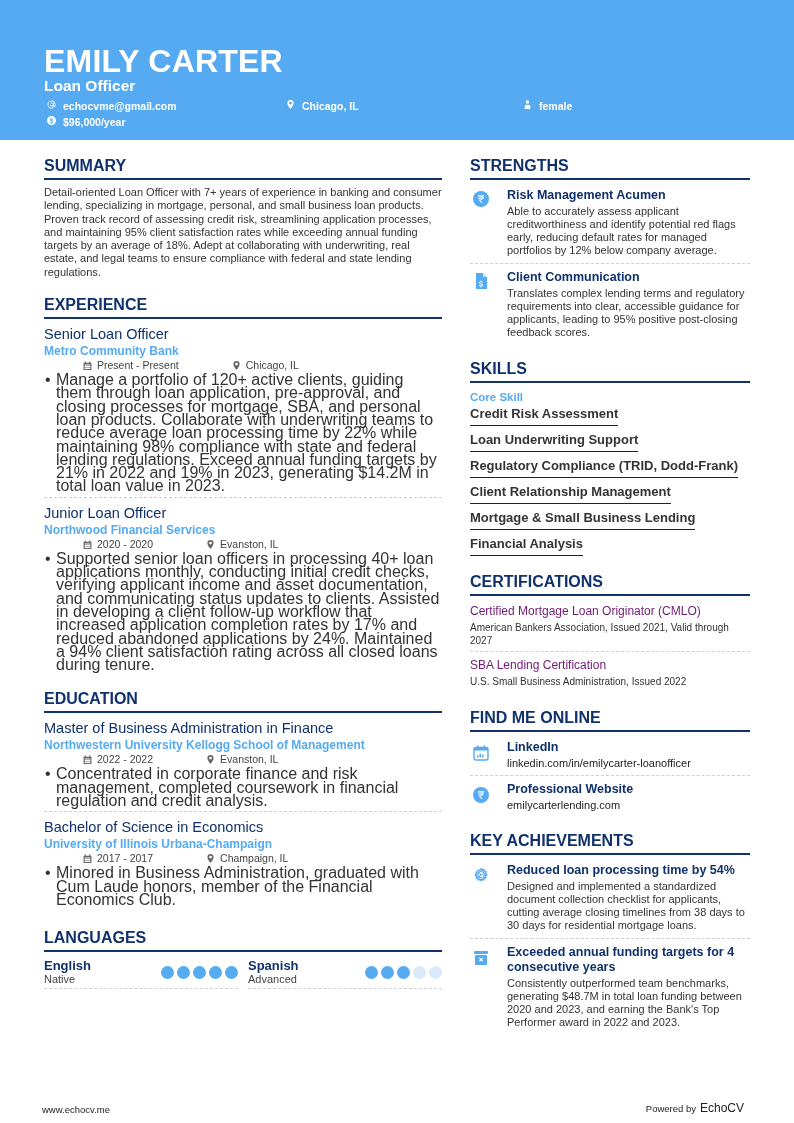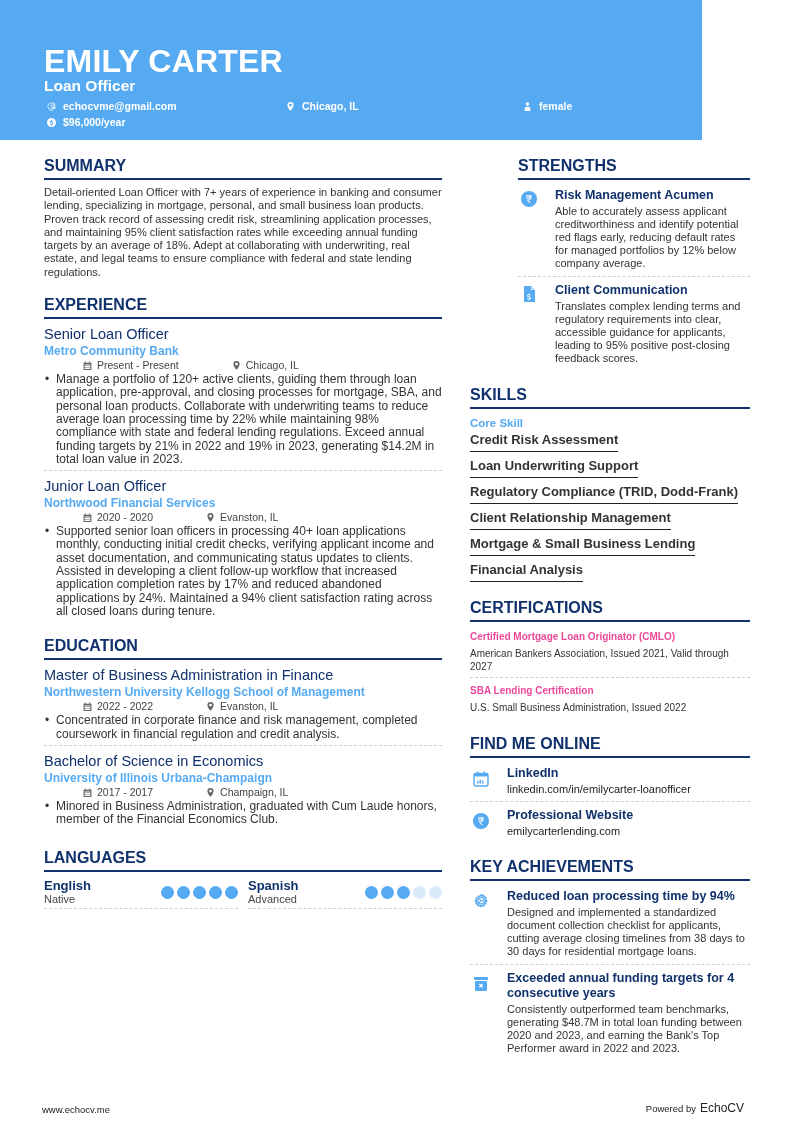--- a/index.html
+++ b/index.html
@@ -1,42 +1,42 @@
 <!DOCTYPE html>
 <html><head>
 <meta charset="utf-8">
 <style>
   * { box-sizing: border-box; margin: 0; padding: 0; }
   html, body { width: 794px; height: 1123px; background: #ffffff; }
   body { font-family: "Liberation Sans", "DejaVu Sans", sans-serif; color: #333; position: relative; overflow: hidden; }
 
-  .header { position: absolute; left: 0; top: 0; width: 702px; height: 140px; background: #56aaf1; color: #fff; }
+  .header { position: absolute; left: 0; top: 0; width: 794px; height: 140px; background: #56aaf1; color: #fff; }
   .header .name { position: absolute; left: 44px; top: 42px; font-size: 32px; font-weight: bold; letter-spacing: 0.2px; line-height: 38px; }
   .header .title { position: absolute; left: 44px; top: 77px; font-size: 15.5px; font-weight: bold; line-height: 18px; }
-  .contact { position: absolute; font-size: 10.5px; font-weight: bold; display: flex; align-items: center; line-height: 14px; }
+  .contact { position: absolute; font-size: 10.5px; font-weight: bold; display: flex; line-height: 14px; }
   .contact .ic { width: 10px; height: 10px; margin-right: 7px; display: inline-flex; align-items: center; justify-content: center; }
   .contact .ic svg { width: 9px; height: 9px; fill: #fff; }
 
   .col-left { position: absolute; left: 44px; top: 156px; width: 398px; }
   .col-right { position: absolute; left: 470px; top: 156px; width: 280px; }
 
   .sec-title { font-size: 16px; font-weight: bold; color: #10316b; line-height: 20px; padding-bottom: 2px; border-bottom: 2.5px solid #10316b; margin-bottom: 6px; }
   .section { margin-bottom: 16px; }
 
   .summary-text { font-size: 11px; line-height: 13.3px; color: #333; }
 
   .entry { padding-bottom: 4px; border-bottom: 1px dashed #cfcfcf; margin-bottom: 6px; }
   .entry:last-child { border-bottom: none; }
   .entry-title { font-size: 14.5px; color: #10316b; line-height: 18px; }
   .entry-org { font-size: 12px; font-weight: bold; color: #56aaf1; line-height: 16px; }
   .meta { font-size: 10.5px; color: #444; display: flex; align-items: center; line-height: 13px; margin-bottom: 1px; }
   .meta .mi { display: inline-flex; align-items: center; margin-right: 14px; padding-left: 39px; }
   .meta svg { width: 9px; height: 9px; fill: #666; margin-right: 5px; }
   .bullets { list-style: none; }
-  .bullets li { font-size: 12px; line-height: 13.3px; color: #333; padding-left: 12px; position: relative; }
+  .bullets li { font-size: 16px; line-height: 13.3px; color: #333; padding-left: 12px; position: relative; }
   .bullets li::before { content: "•"; position: absolute; left: 1px; top: 0; }
 
   .langs { display: flex; justify-content: space-between; }
   .lang { width: 194px; display: flex; justify-content: space-between; align-items: center; padding-bottom: 2px; border-bottom: 1px dashed #cfcfcf; }
   .lang-name { font-size: 13px; font-weight: bold; color: #10316b; line-height: 14px; }
   .lang-level { font-size: 11px; color: #444; line-height: 13px; }
   .dots { display: flex; gap: 3px; }
   .dot { width: 13px; height: 13px; border-radius: 50%; background: #56aaf1; }
   .dot.off { background: #dbeafb; }
 
@@ -46,21 +46,21 @@
   .str-icon svg { width: 16px; height: 16px; }
   .str-title { font-size: 12.5px; font-weight: bold; color: #10316b; line-height: 15px; margin-bottom: 2px; }
   .str-desc { font-size: 11px; color: #333; line-height: 13px; }
 
   .skill-cat { font-size: 11.5px; font-weight: bold; color: #56aaf1; line-height: 14px; margin-top: 2px; }
   .skill { display: inline-block; font-size: 13px; font-weight: bold; color: #333; line-height: 14px; padding: 3px 0 4px 0; border-bottom: 1.5px solid #222; margin-bottom: 4px; }
   .skills-list { display: flex; flex-direction: column; align-items: flex-start; }
 
   .cert { padding-bottom: 4px; border-bottom: 1px dashed #cfcfcf; margin-bottom: 5px; }
   .cert:last-child { border-bottom: none; }
-  .cert-title { font-size: 10px; font-weight: bold; color: #ec4899; line-height: 16px; margin-bottom: 2px; }
+  .cert-title { font-size: 12px; font-weight: normal; color: #701a75; line-height: 16px; margin-bottom: 2px; }
   .cert-desc { font-size: 10px; color: #333; line-height: 13px; }
 
   .link-item { display: flex; padding-bottom: 5px; border-bottom: 1px dashed #cfcfcf; margin-bottom: 6px; }
   .link-item:last-child { border-bottom: none; }
   .link-title { font-size: 12.5px; font-weight: bold; color: #10316b; line-height: 15px; margin-bottom: 2px; }
   .link-url { font-size: 11px; color: #222; line-height: 13px; }
 
   .footer-left { position: absolute; left: 42px; top: 1104px; font-size: 9.5px; color: #222; }
   .footer-right { position: absolute; right: 50px; top: 1101px; font-size: 9.5px; color: #222; display: flex; align-items: baseline; }
   .footer-right .brand { font-size: 12px; margin-left: 4px; color: #222; }
@@ -241,21 +241,21 @@
           <span class="dot off"></span>
           <span class="dot off"></span>
         </div>
       </div>
     </div>
   </div>
 </div>
 
 <div class="col-right">
 
-  <div class="section" style="margin-bottom:14px;margin-left:48px;">
+  <div class="section" style="margin-bottom:14px;">
     <div class="sec-title" style="margin-bottom:8px;">STRENGTHS</div>
 
     <div class="str-item">
       <div class="str-icon">
         <svg viewBox="0 0 16 16">
             <circle cx="8" cy="8" r="8" fill="#56aaf1"></circle>
             <path d="M5 4.2h6v1H9.3c.3.3.5.7.6 1.1H11v1H9.9c-.2 1.2-1.2 2-2.6 2.1L10 12H8.6L6 9.3v-.9h1.1c.8 0 1.4-.4 1.6-1H5v-1h3.7c-.2-.6-.8-1-1.6-1H5z" fill="#fff"></path>
           </svg>
       </div>
       <div>
@@ -345,21 +345,21 @@
     <div class="str-item">
       <div class="str-icon" style="padding-top:4px;">
         <svg viewBox="0 0 16 16">
             <path d="M8 0.5l1.2 1.6 2-.5.5 2 2 .5-.5 2L14.8 8l-1.6 1.2.5 2-2 .5-.5 2-2-.5L8 14.8l-1.2-1.6-2 .5-.5-2-2-.5.5-2L1.2 8l1.6-1.2-.5-2 2-.5.5-2 2 .5z" fill="#56aaf1"></path>
             <circle cx="8" cy="7.7" r="4.2" fill="#fff"></circle>
             <circle cx="8" cy="7.7" r="3.2" fill="none" stroke="#56aaf1" stroke-width="1.2"></circle>
             <path d="M8 7.7L6.2 5.8M8 7.7l2.6 0M8 7.7L6.2 9.6" stroke="#56aaf1" stroke-width="1.1"></path>
           </svg>
       </div>
       <div>
-        <div class="str-title">Reduced loan processing time by 94%</div>
+        <div class="str-title">Reduced loan processing time by 54%</div>
         <div class="str-desc">Designed and implemented a standardized document collection checklist for applicants, cutting average closing timelines from 38 days to 30 days for residential mortgage loans.</div>
       </div>
     </div>
 
     <div class="str-item">
       <div class="str-icon" style="padding-top:5px;">
         <svg viewBox="0 0 16 16">
             <rect x="1" y="1" width="14" height="3" rx="1" fill="#56aaf1"></rect>
             <rect x="2" y="5" width="12" height="10" rx="1" fill="#56aaf1"></rect>
             <path d="M6.3 8l3.4 3.4M9.7 8l-3.4 3.4" stroke="#fff" stroke-width="1.2"></path>

